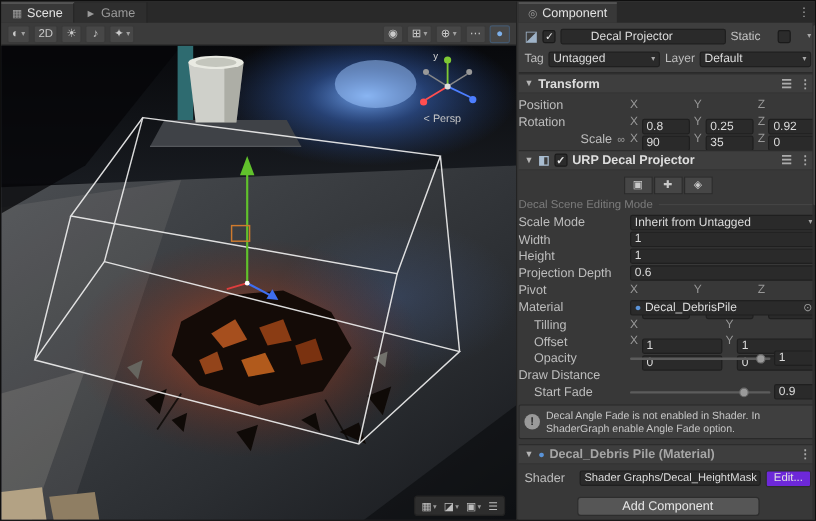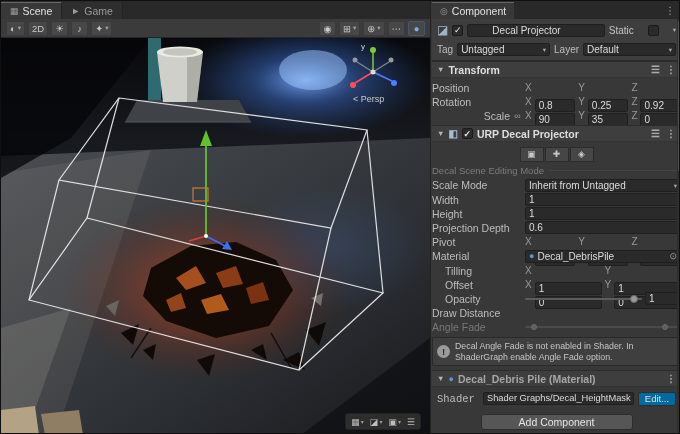--- a/index.html
+++ b/index.html
@@ -74,23 +74,23 @@
   .slider.dim .track { background: #4a4a4a; }
   .slider.dim .handle { background: #5f5f5f; width: 6px; height: 6px; top: 3px; }
   .slider-value { width: 36px; flex: none; }
 
   .helpbox { margin: 3px 0 1px 0; background: #3f3f3f; border: 1px solid #292929; border-radius: 2px; display: flex; gap: 5px; padding: 3px 4px; align-items: center; }
   .helpbox .hicon { width: 13px; height: 13px; flex: none; border-radius: 50%; background: #9a9a9a; color: #2b2b2b; display: flex; align-items: center; justify-content: center; font-weight: bold; font-size: 9.5px; }
   .helpbox .htext { font-size: 8.8px; line-height: 10.5px; color: #c6c6c6; }
 
   .mat-header { height: 17px; background: #3e3e3e; border-top: 1px solid #2c2c2c; border-bottom: 1px solid #343434; display: flex; align-items: center; gap: 4px; padding: 0 5px; font-weight: bold; font-size: 10.5px; color: #a6a6a6; flex: none; }
   .shader-row { padding: 4px 5px 2px 5px; display: flex; align-items: center; gap: 4px; height: 21px; flex: none; }
-  .shader-label { width: 42px; flex: none; color: #bdbdbd; font-size: 10.5px; font-family: Liberation Mono, monospace; }
+  .shader-label { width: 42px; flex: none; color: #bdbdbd; font-size: 10.5px; }
   .shader-dd { flex: 1; font-size: 9.3px; }
-  .edit-btn { width: 38px; height: 14px; background: #0369a1; border: 1px solid #2d2d2d; border-radius: 2px; color: #e0e0e0; font-size: 9.5px; display: flex; align-items: center; justify-content: center; flex: none; }
+  .edit-btn { width: 38px; height: 14px; background: #6d28d9; border: 1px solid #2d2d2d; border-radius: 2px; color: #e0e0e0; font-size: 9.5px; display: flex; align-items: center; justify-content: center; flex: none; }
 
   .add-comp-wrap { margin-top: 6px; display: flex; justify-content: center; flex: none; }
   .add-comp { width: 152px; height: 16px; background: #565656; border: 1px solid #2d2d2d; border-radius: 3px; color: #e6e6e6; font-size: 10.5px; display: flex; align-items: center; justify-content: center; }
 
   .insp-scrollbar { position: absolute; right: 0; top: 18px; bottom: 0; width: 4px; background: #2f2f2f; }
   .insp-scroll-thumb { margin: 2px 1px; width: 2px; height: 150px; background: #505050; border-radius: 1px; }
 </style>
 </head>
 <body>
 
@@ -432,26 +432,26 @@
         <div class="slider">
           <div class="track"></div>
           <div class="handle" style="left:90%;"></div>
         </div>
         <div class="field slider-value">1</div>
       </div>
       <div class="irow">
         <span class="ilabel">Draw Distance</span>
       </div>
       <div class="irow">
-        <span class="ilabel disabled">Angle Fade</span>
-        <div class="slider dim">
+        <span class="ilabel indent">Start Fade</span>
+        <div class="slider">
           <div class="track"></div>
-          <div class="handle" style="left:4%;"></div>
-          <div class="handle" style="left:88%;"></div>
-        </div>
+          <div class="handle" style="left:78%;"></div>
+        </div>
+        <div class="field slider-value">0.9</div>
       </div>
 
       <div class="helpbox">
         <div class="hicon">!</div>
         <div class="htext">Decal Angle Fade is not enabled in Shader. In ShaderGraph enable Angle Fade option.</div>
       </div>
     </div>
 
     <div class="mat-header">
       <span class="foldout">▼</span>

